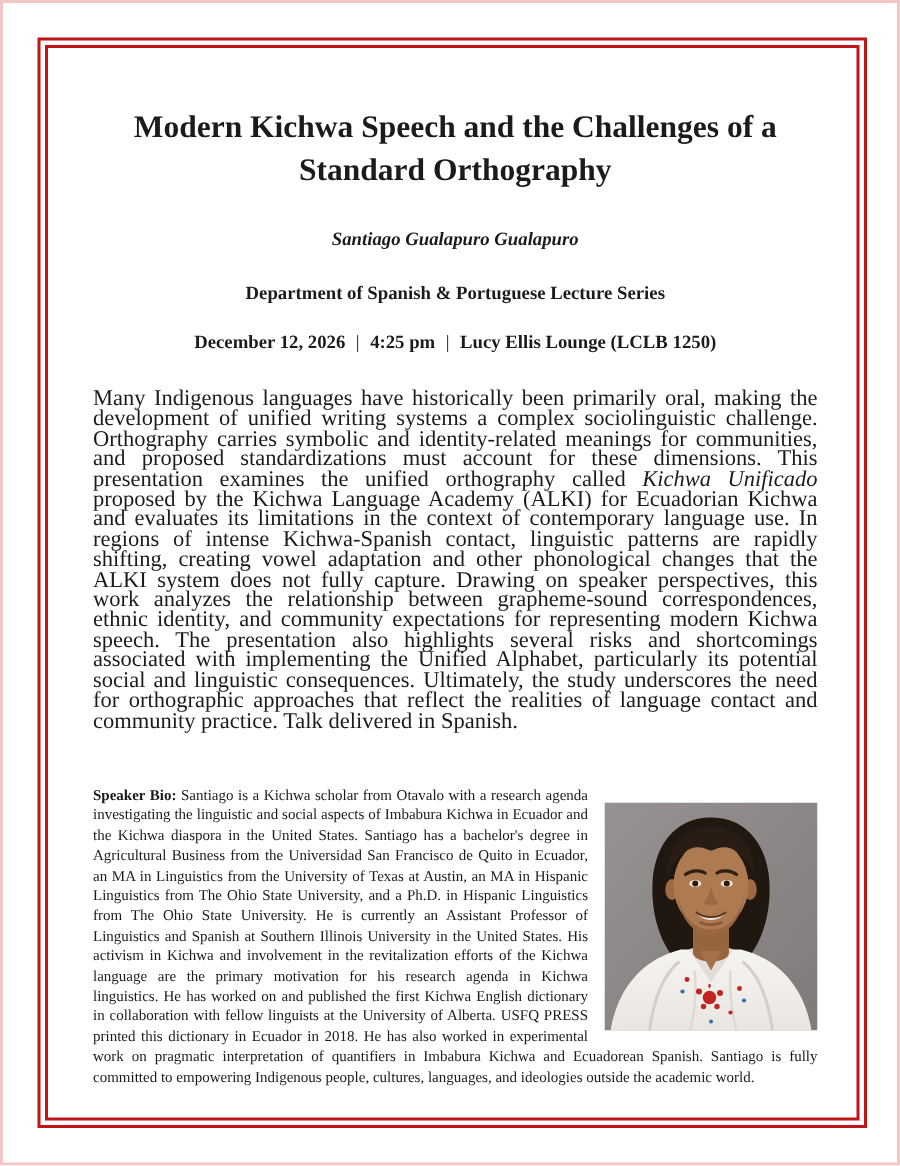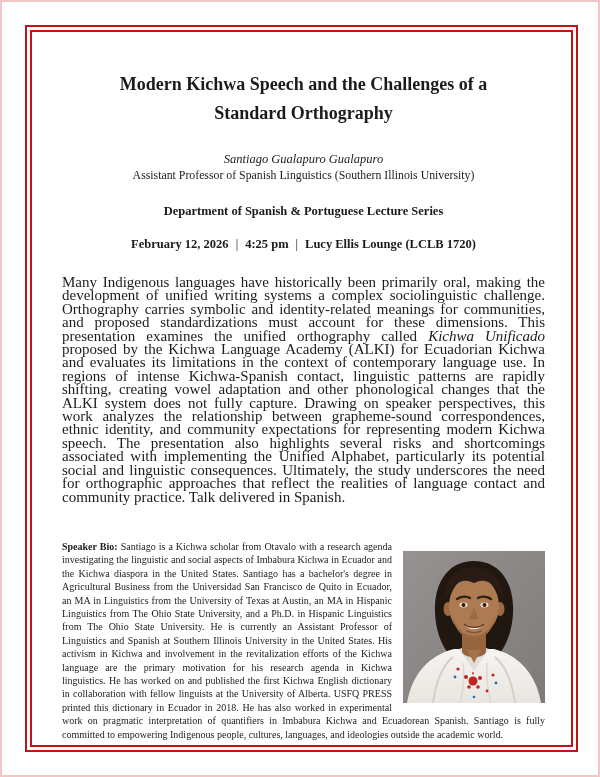--- a/index.html
+++ b/index.html
@@ -17,31 +17,31 @@
   }
   .frame {
     position: absolute;
     left: 25px; top: 25px;
     width: 553px; height: 727px;
     box-sizing: border-box;
     border: 7px double #bf1418;
     padding: 38px 26px 18px 30px;
   }
   .title {
-    font-size: 18px;
+    font-size: 21px;
     line-height: 29px;
     font-weight: bold;
     text-align: center;
     max-width: 432px;
     margin: 0 auto 24px auto;
   }
   .speaker-name {
     font-size: 12.5px;
     line-height: 15px;
-    font-weight: normal;
+    font-weight: bold;
     font-style: italic;
     text-align: center;
     margin: 0;
   }
   .affiliation {
     font-size: 11.8px;
     line-height: 16px;
     text-align: center;
     margin: 0;
   }
@@ -83,25 +83,24 @@
 </style>
 </head>
 <body>
 
 <div class="canvas">
   <div class="frame">
 
     <h1 class="title">Modern Kichwa Speech and the Challenges of a Standard Orthography</h1>
 
     <p class="speaker-name">Santiago Gualapuro Gualapuro</p>
-    <p class="affiliation">Assistant Professor of Spanish Linguistics (Southern Illinois University)</p>
 
     <p class="series">Department of Spanish &amp; Portuguese Lecture Series</p>
     <p class="event-line">
-      <span>February 12, 2026</span><span class="sep">|</span><span>4:25 pm</span><span class="sep">|</span><span>Lucy Ellis Lounge (LCLB 1720)</span>
+      <span>December 12, 2026</span><span class="sep">|</span><span>4:25 pm</span><span class="sep">|</span><span>Lucy Ellis Lounge (LCLB 1250)</span>
     </p>
 
     <p class="abstract"><span>Many Indigenous languages have historically been primarily oral, making the development of unified writing systems a complex sociolinguistic challenge. Orthography carries symbolic and identity-related meanings for communities, and proposed standardizations must account for these dimensions. This presentation examines the unified orthography called </span><i>Kichwa Unificado</i><span> proposed by the Kichwa Language Academy (ALKI) for Ecuadorian Kichwa and evaluates its limitations in the context of contemporary language use. In regions of intense Kichwa-Spanish contact, linguistic patterns are rapidly shifting, creating vowel adaptation and other phonological changes that the ALKI system does not fully capture. Drawing on speaker perspectives, this work analyzes the relationship between grapheme-sound correspondences, ethnic identity, and community expectations for representing modern Kichwa speech. The presentation also highlights several risks and shortcomings associated with implementing the Unified Alphabet, particularly its potential social and linguistic consequences. Ultimately, the study underscores the need for orthographic approaches that reflect the realities of language contact and community practice. Talk delivered in Spanish.</span></p>
 
     <p class="bio">
       <svg class="photo" viewBox="0 0 142 152" aria-hidden="true">
         <defs>
           <linearGradient id="bgGrad" x1="0" y1="0" x2="1" y2="1">
             <stop offset="0" stop-color="#969291"></stop>
             <stop offset="1" stop-color="#7f7b7a"></stop>

